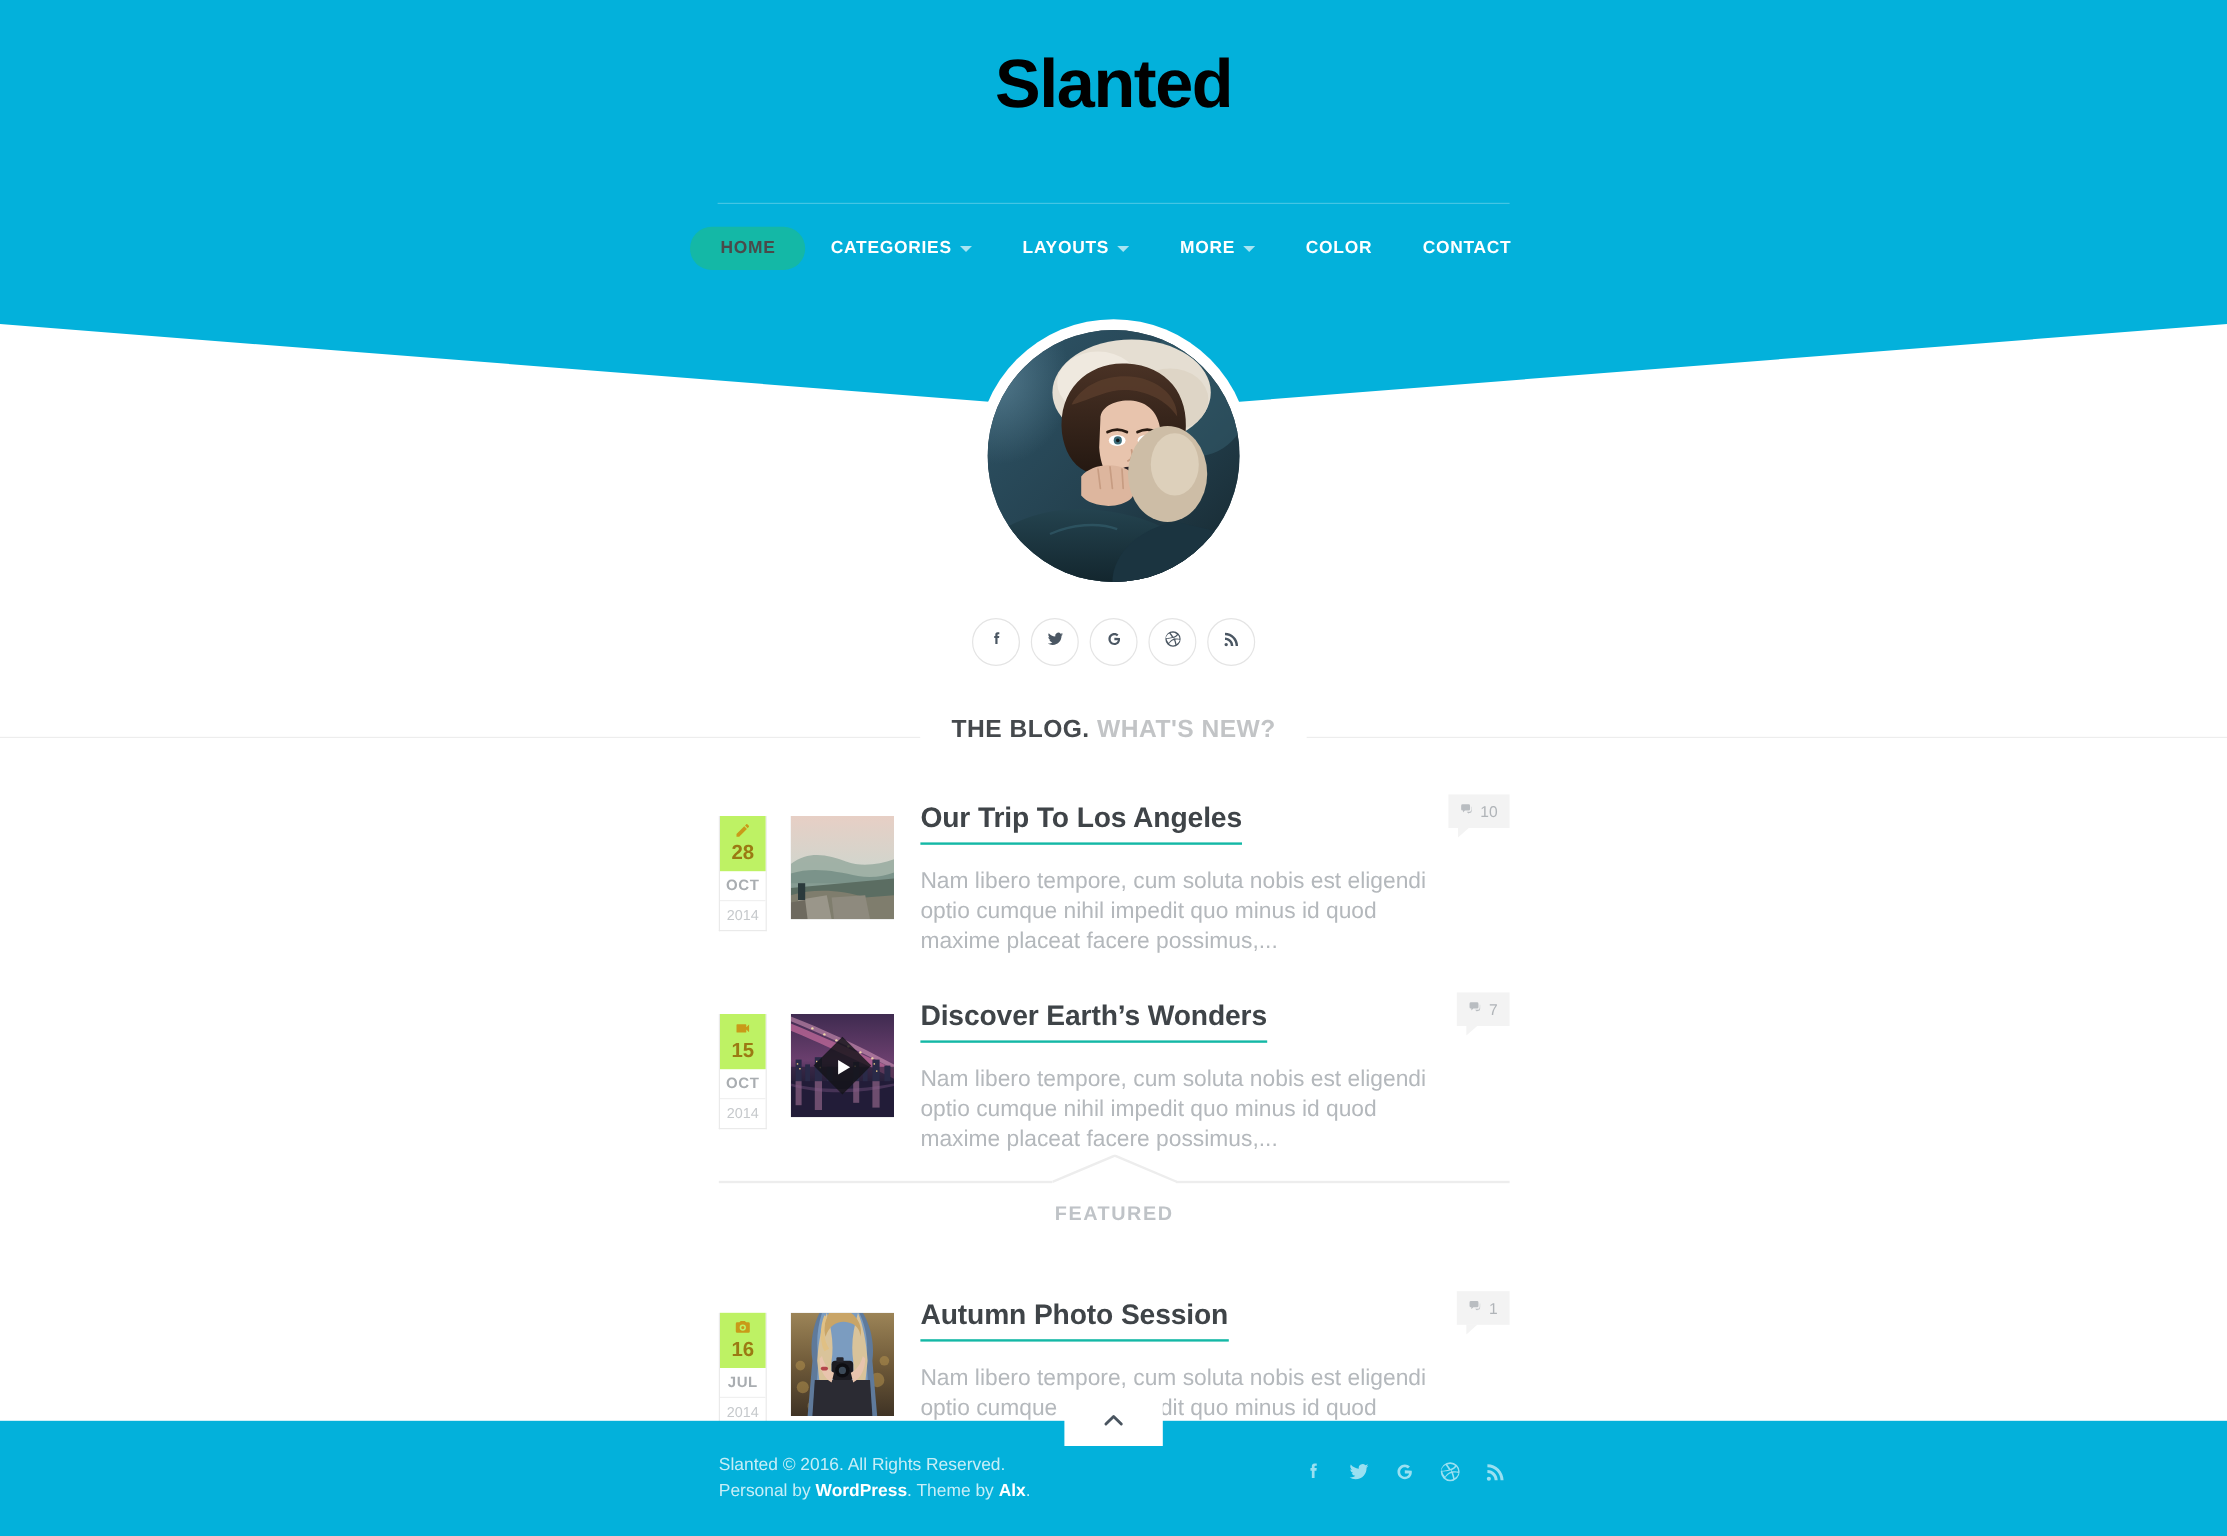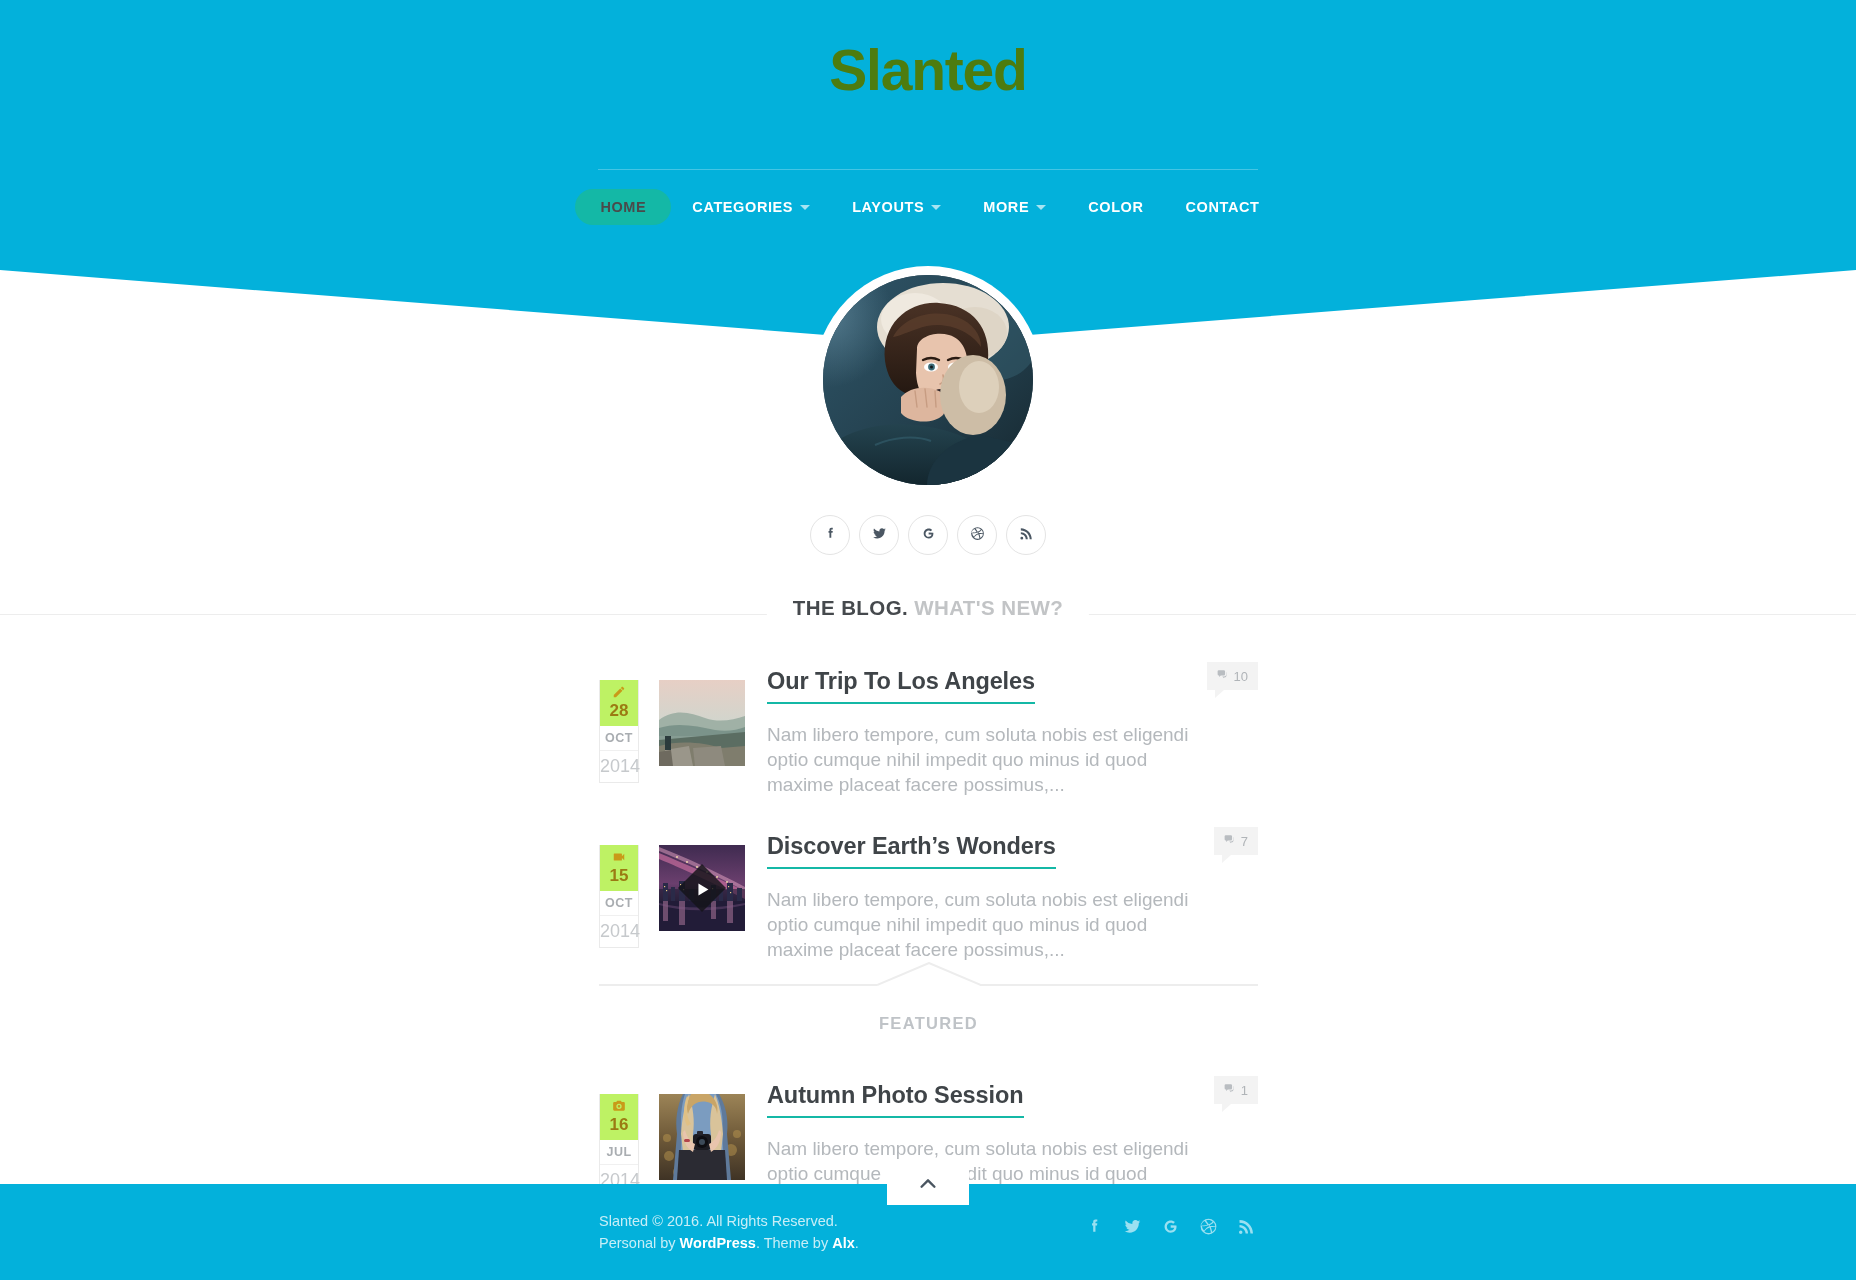--- a/index.html
+++ b/index.html
@@ -40,21 +40,21 @@
     clip-path: polygon(0 0, 100% 0, 100% 270px, 50% 343px, 0 270px);
     -webkit-clip-path: polygon(0 0, 100% 0, 100% 270px, 50% 343px, 0 270px);
   }
 
   .site-title {
     position: absolute;
     top: 38px;
     left: 0;
     width: 100%;
     text-align: center;
-    color: #4d7c0f;
+    color: #000000;
     font-size: 57px;
     line-height: 64px;
     font-weight: bold;
     letter-spacing: -1.2px;
     font-family: "Liberation Sans", sans-serif;
   }
   .site-tagline {
     position: absolute;
     top: 125px;
     left: 0;
@@ -233,21 +233,21 @@
   .date-month {
     color: #a9adb1;
     font-size: 12.5px;
     font-weight: bold;
     letter-spacing: 0.5px;
     padding: 5px 0;
     border-bottom: 1px solid #f0f0f0;
   }
   .date-year {
     color: #c6c9cc;
-    font-size: 18px;
+    font-size: 12px;
     padding: 5px 0;
   }
 
   .thumb {
     width: 86px; height: 86px;
     flex: 0 0 86px;
     margin-left: 20px;
     margin-top: 20px;
     overflow: hidden;
     position: relative;
@@ -344,21 +344,21 @@
     position: absolute;
     top: -22px;
     left: 50%;
     transform: translateX(-50%);
     width: 104px;
     height: 24px;
   }
   .fd-notch svg { display:block; }
   .featured-label {
     position: absolute;
-    top: 30px;
+    top: 19px;
     left: 0;
     width: 100%;
     text-align: center;
     color: #bfc3c7;
     font-size: 16.5px;
     font-weight: bold;
     letter-spacing: 1.3px;
   }
 
   

